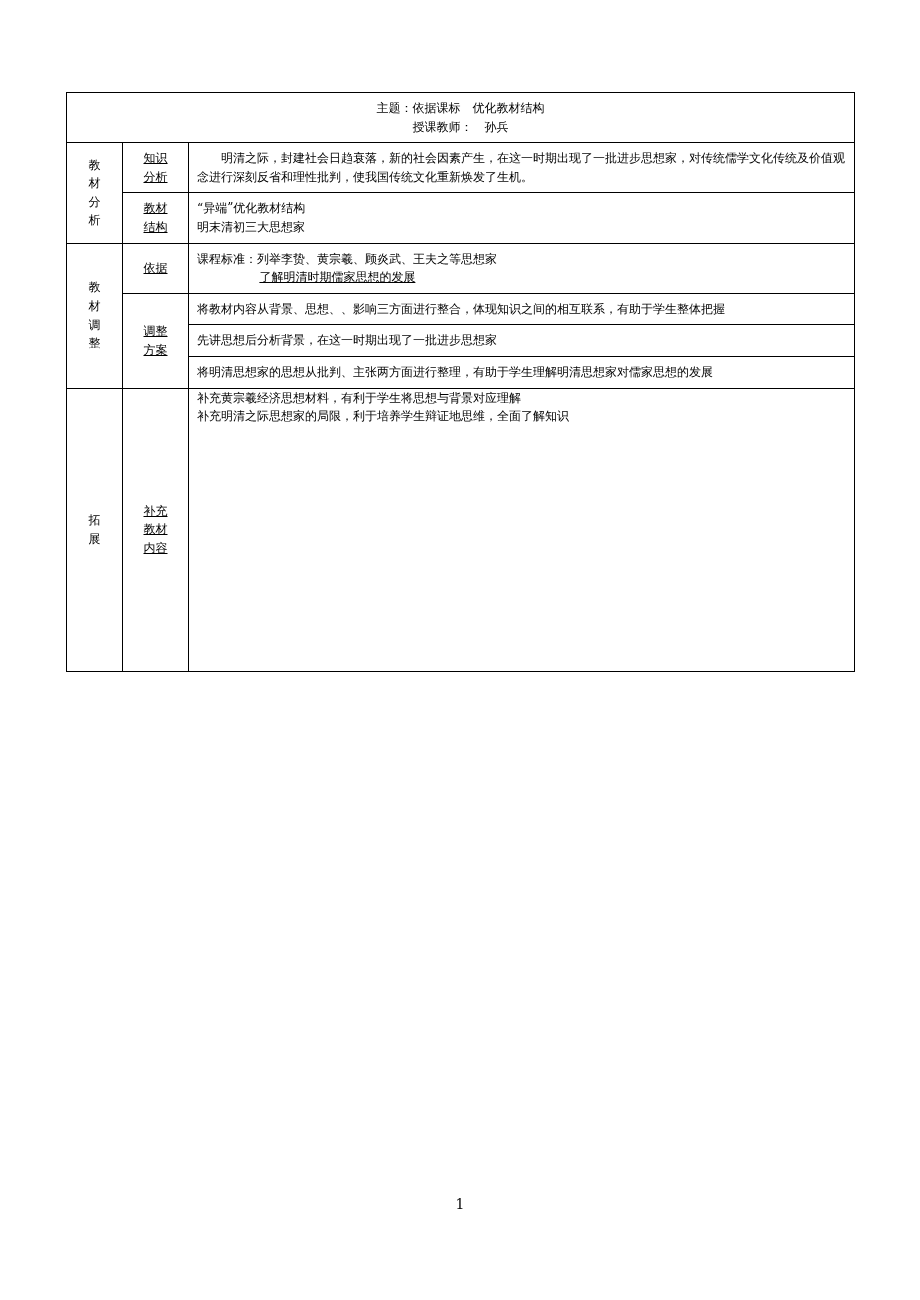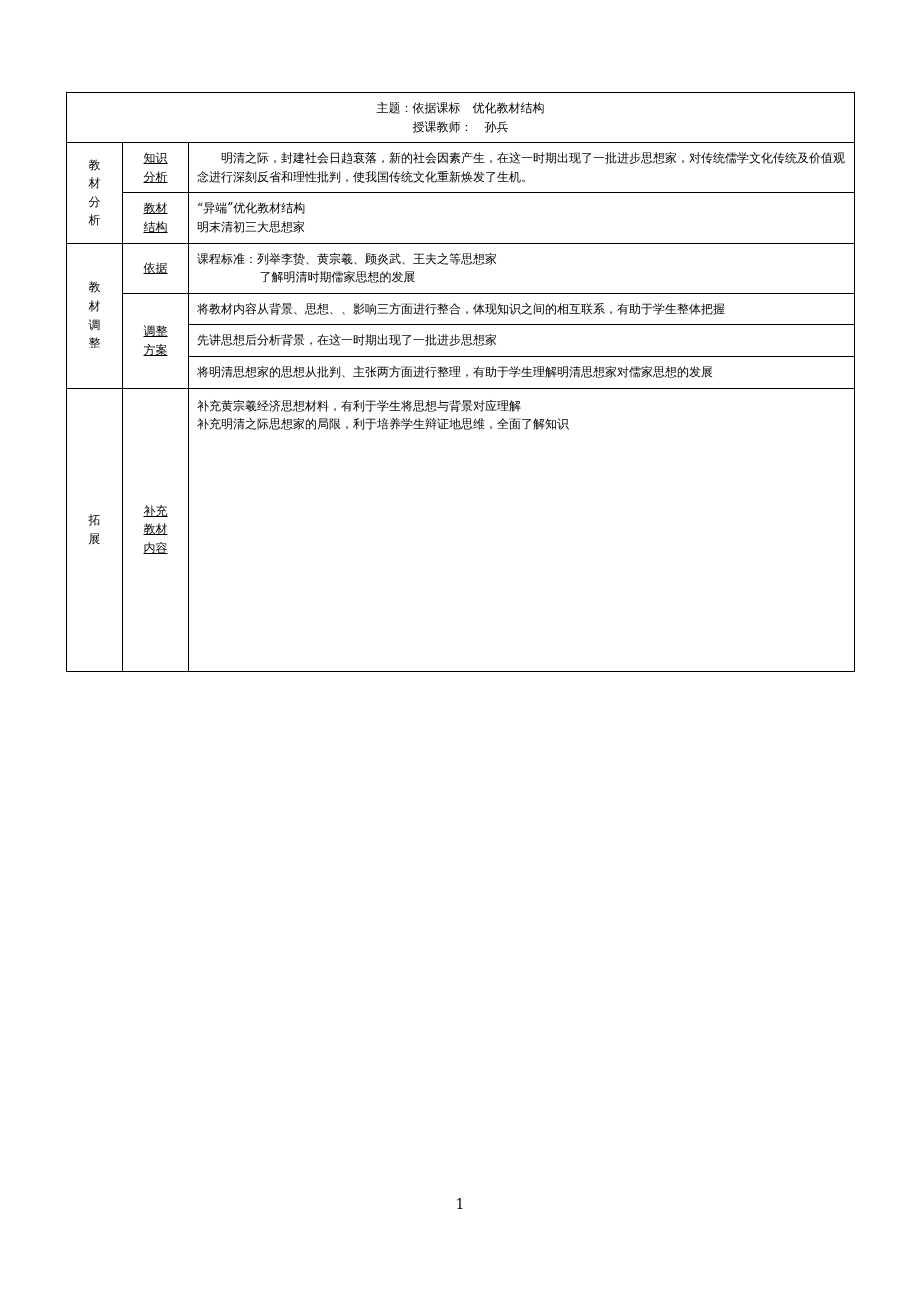--- a/index.html
+++ b/index.html
@@ -69,20 +69,21 @@
     text-align: left;
   }
   .content-cell p {
     margin: 0;
   }
   .indent2 {
     text-indent: 2em;
   }
   .indent-block {
     padding-left: 5.2em;
+    text-decoration: underline;
   }
   .pad-cell {
     padding-top: 14px;
     padding-bottom: 14px;
   }
   .tall-cell {
     padding-top: 18px;
     padding-bottom: 18px;
   }
   .page-number {
@@ -182,21 +183,21 @@
       <tr>
         <td class="label-vert" style="height:270px">
           <span class="v">拓</span>
           <span class="v">展</span>
         </td>
         <td class="label-mid">
           <span class="v">补充</span>
           <span class="v">教材</span>
           <span class="v">内容</span>
         </td>
-        <td class="content-cell" style="vertical-align:top; padding-top:8px">
+        <td class="content-cell" style="vertical-align:top; padding-top:0">
           <p>补充黄宗羲经济思想材料，有利于学生将思想与背景对应理解</p>
           <p>补充明清之际思想家的局限，利于培养学生辩证地思维，全面了解知识</p>
         </td>
       </tr>
     </tbody>
   </table>
 
   <div class="page-number">1</div>
 </div>
 

